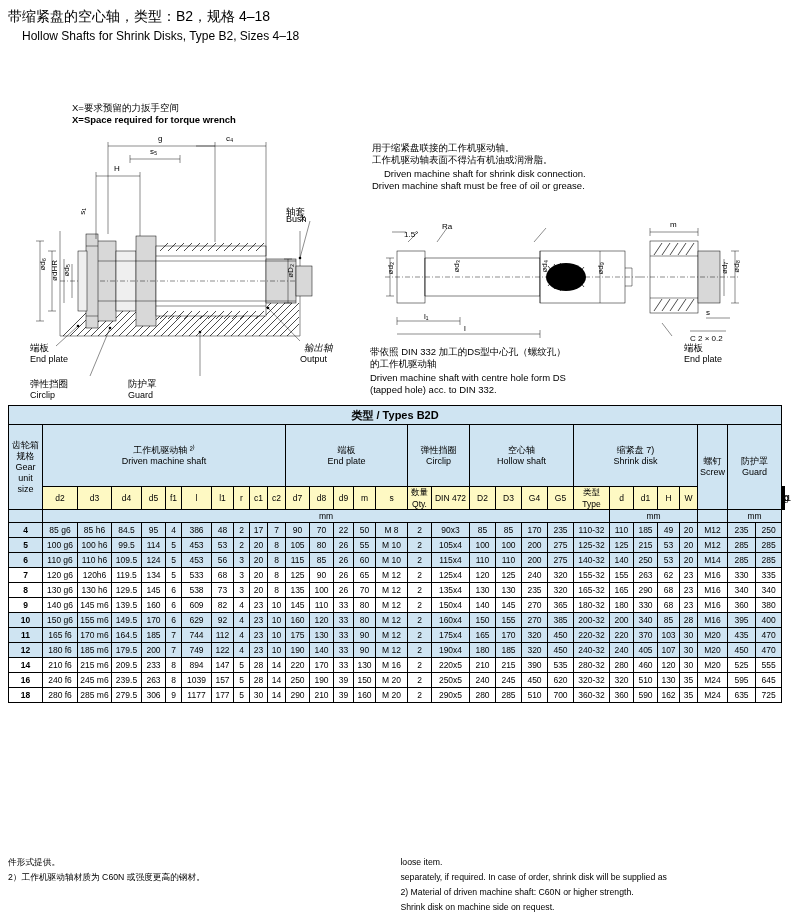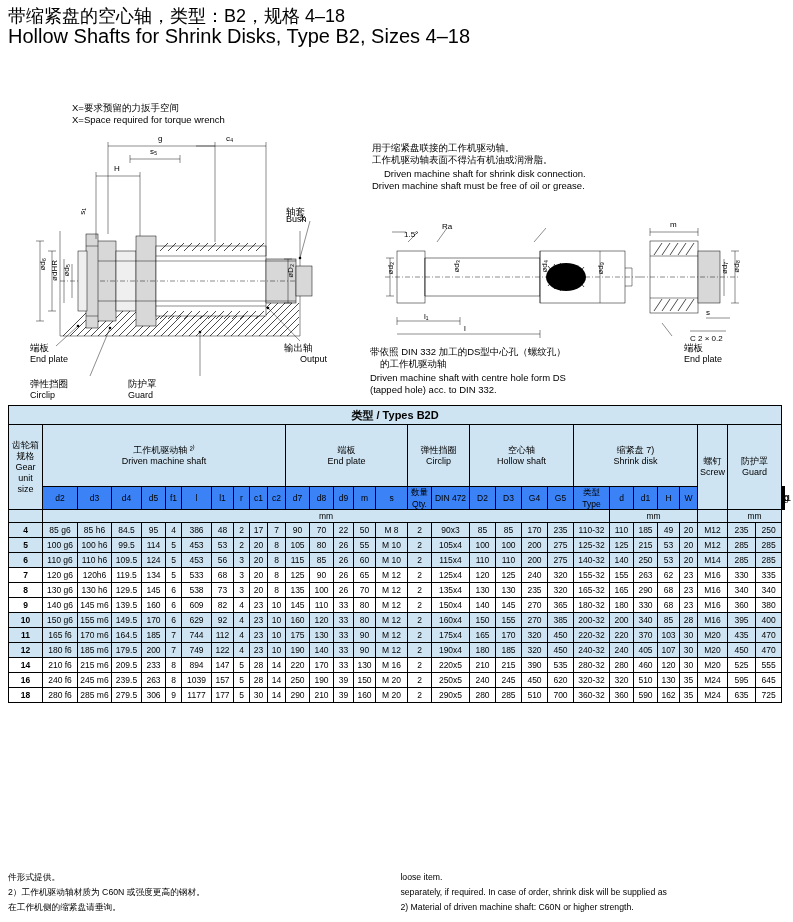--- a/index.html
+++ b/index.html
@@ -8,22 +8,22 @@
     background:#ffffff;
     font-family:"Liberation Sans", sans-serif;
     color:#000;
     position:relative;
     overflow:hidden;
   }
   .page{position:relative;width:793px;height:922px;}
 
   
   .hdr{padding:6px 0 0 8px;}
-  .hdr .t1{font-size:18px;line-height:20px;}
-  .hdr .t2{font-size:20px;line-height:20px;}
+  .hdr .t1{font-size:14px;line-height:20px;}
+  .hdr .t2{font-size:12px;line-height:20px;margin-left:14px;}
 
   
   .drawing{position:relative;height:355px;}
   .note{position:absolute;font-size:9.5px;line-height:12px;white-space:pre;}
   .lbl{position:absolute;font-size:9px;line-height:11px;white-space:pre;}
   .lbl.cn{font-size:9.5px;}
   .dim{position:absolute;font-size:8px;line-height:9px;color:#000;white-space:pre;}
   .vert{writing-mode:vertical-rl;transform:rotate(180deg);}
 
   svg.art{position:absolute;left:0;top:0;width:793px;height:360px;}
@@ -37,21 +37,21 @@
   svg.art .filllight{fill:#efefef;stroke:#000;stroke-width:.5;}
   svg.art .fillwhite{fill:#fff;stroke:#000;stroke-width:.5;}
   svg.art .fillblack{fill:#000;stroke:none;}
 
   
   .tblwrap{padding:4px 8px;}
   table.spec{border-collapse:collapse;width:777px;table-layout:fixed;font-size:8.5px;}
   table.spec td,table.spec th{border:1px solid #000;text-align:center;vertical-align:middle;padding:0;}
   .typehdr{background:#cfe4f2;font-weight:bold;font-size:11px;height:18px;}
   .grphdr{background:#cfe4f2;font-size:9px;line-height:11px;height:62px;}
-  .subhdr{background:#3b82f6;font-size:8.5px;height:14px;}
+  .subhdr{background:#fef9c3;font-size:8.5px;height:14px;}
   .unitrow{background:#cfe4f2;font-size:8.5px;height:13px;}
   tr.band td{background:#cfe4f2;}
   tr.plain td{background:#ffffff;}
   td.size{font-weight:bold;}
   .rowh{height:15px;}
 
   
   .foot{position:absolute;left:8px;bottom:6px;width:777px;font-size:8.7px;line-height:13px;}
   .foot .col{display:inline-block;vertical-align:top;}
   .foot .cn{width:390px;}
@@ -276,39 +276,39 @@
       <line class="thin" x1="735" y1="205" x2="735" y2="257"></line>
       <line class="thin" x1="731" y1="205" x2="739" y2="205"></line>
       <line class="thin" x1="731" y1="257" x2="739" y2="257"></line>
       <line class="thin" x1="724" y1="213" x2="724" y2="250"></line>
       <line class="thin" x1="706" y1="272" x2="730" y2="272"></line>
       <line class="thin" x1="690" y1="285" x2="726" y2="285"></line>
       <line class="thin" x1="662" y1="277" x2="672" y2="290"></line>
     </svg>
 
     <div class="note" style="left:72px;top:56px;">X=要求预留的力扳手空间</div>
-    <div class="note" style="left:72px;top:68px;">X=Space required for torque wrench</div>
+    <div class="note" style="left:72px;top:68px;font-weight:bold;">X=Space required for torque wrench</div>
 
     <div class="note" style="left:372px;top:96px;">用于缩紧盘联接的工作机驱动轴。</div>
     <div class="note" style="left:372px;top:108px;">工作机驱动轴表面不得沾有机油或润滑脂。</div>
     <div class="note" style="left:372px;top:122px;padding-left:12px;">Driven machine shaft for shrink disk connection.</div>
     <div class="note" style="left:372px;top:134px;">Driven machine shaft must be free of oil or grease.</div>
 
     <div class="note" style="left:370px;top:300px;">带依照 DIN 332 加工的DS型中心孔（螺纹孔）</div>
-    <div class="note" style="left:380px;top:312px;">的工作机驱动轴</div>
+    <div class="note" style="left:370px;top:312px;">的工作机驱动轴</div>
     <div class="note" style="left:370px;top:326px;">Driven machine shaft with centre hole form DS</div>
     <div class="note" style="left:370px;top:338px;">(tapped hole) acc. to DIN 332.</div>
 
     <div class="lbl cn" style="left:286px;top:160px;">轴套</div>
     <div class="lbl" style="left:286px;top:168px;">Bush</div>
 
     <div class="lbl cn" style="left:30px;top:296px;">端板</div>
     <div class="lbl" style="left:30px;top:308px;">End plate</div>
 
-    <div class="lbl cn" style="left:284px;top:296px;">输出轴</div>
+    <div class="lbl cn" style="left:304px;top:296px;font-style:italic;">输出轴</div>
     <div class="lbl" style="left:300px;top:308px;">Output</div>
 
     <div class="lbl cn" style="left:30px;top:332px;">弹性挡圈</div>
     <div class="lbl" style="left:30px;top:344px;">Circlip</div>
 
     <div class="lbl cn" style="left:128px;top:332px;">防护罩</div>
     <div class="lbl" style="left:128px;top:344px;">Guard</div>
 
     <div class="lbl cn" style="left:684px;top:296px;">端板</div>
     <div class="lbl" style="left:684px;top:308px;">End plate</div>
@@ -849,22 +849,22 @@
             <td>725</td>
           </tr>
         </tbody>
     </table>
   </div>
 
   <div class="foot">
     <div class="col cn">
       <p>     件形式提供。</p>
       <p>2）工作机驱动轴材质为 C60N 或强度更高的钢材。</p>
-      <p>     在工作机侧的缩紧盘请垂询。</p>
     </div>
     <div class="col en">
       <p>      loose item.</p>
       <p>      separately, if required. In case of order, shrink disk will be supplied as</p>
       <p>2)   Material of driven machine shaft: C60N or higher strength.</p>
+      <p>      Shrink disk on machine side on request.</p>
     </div>
   </div>
 
 </div>
 
 </body></html>

